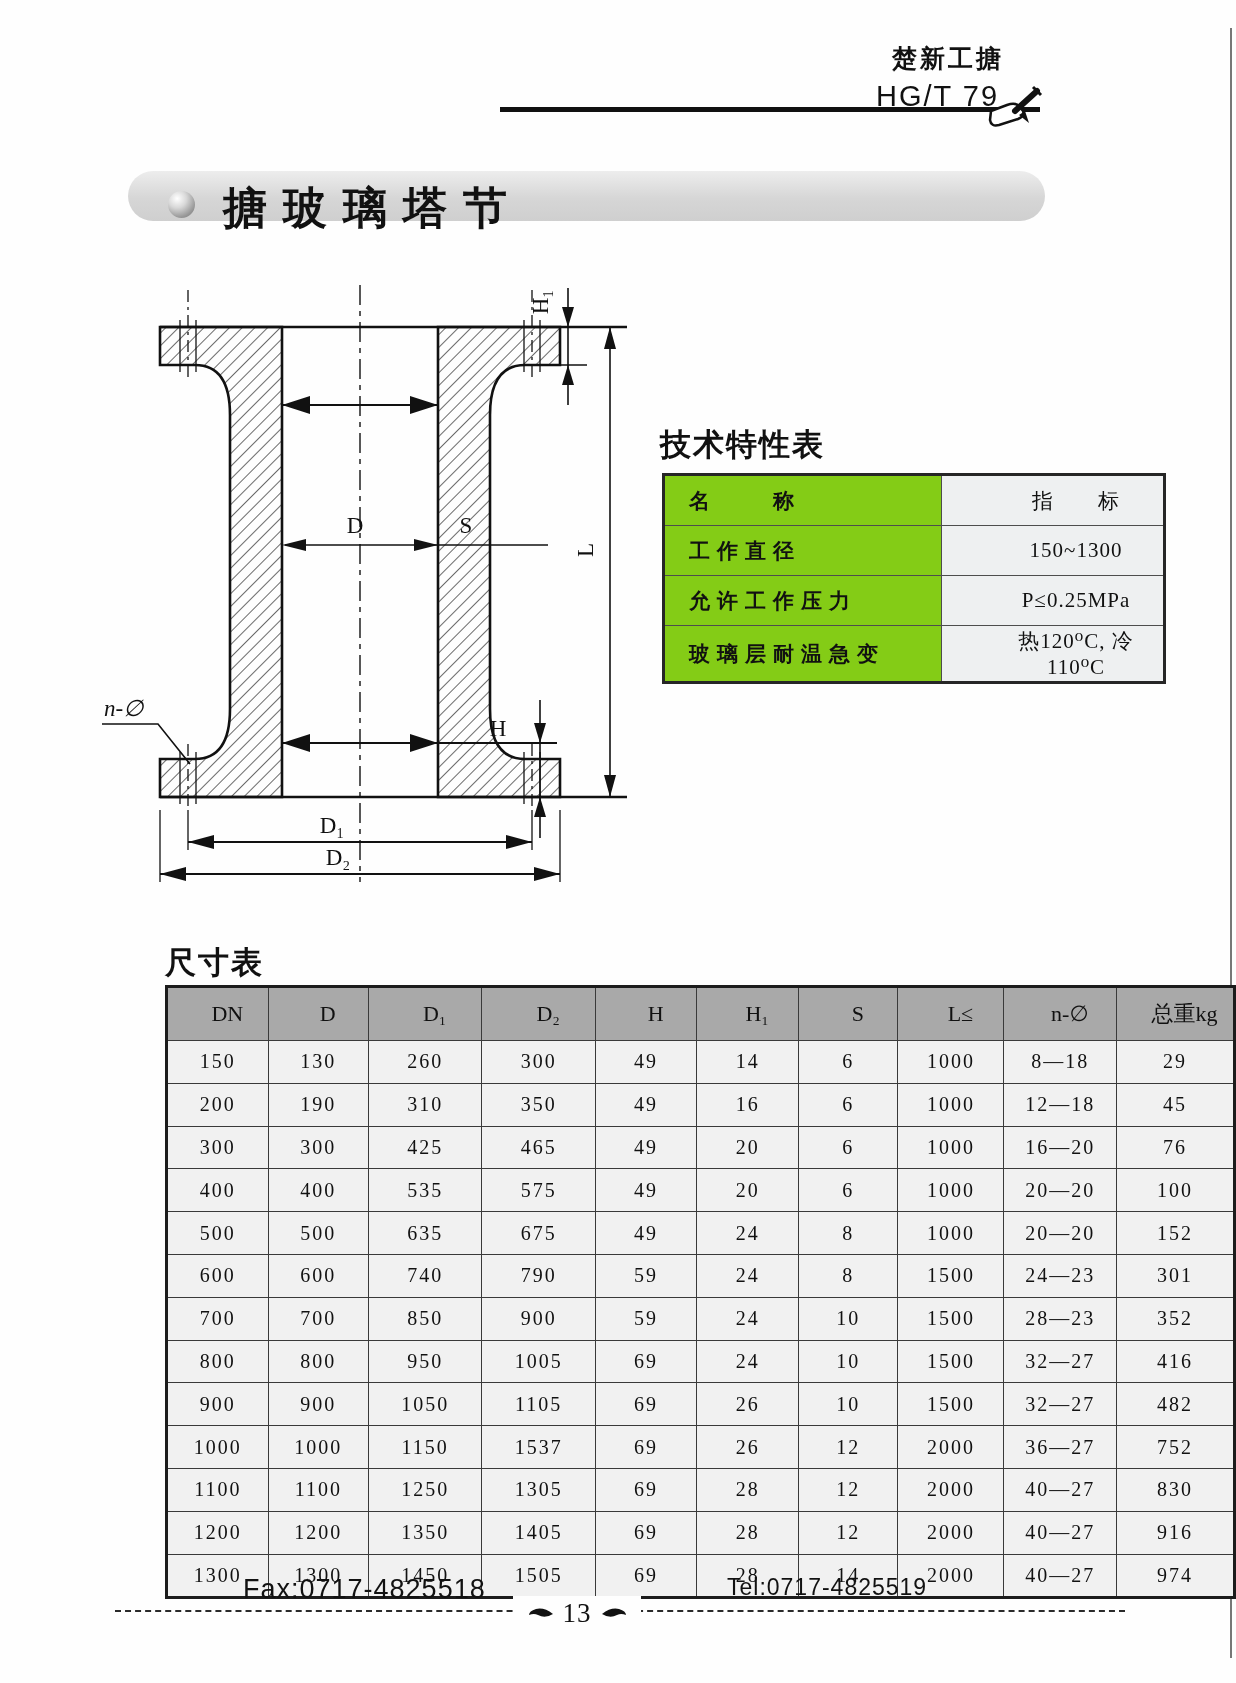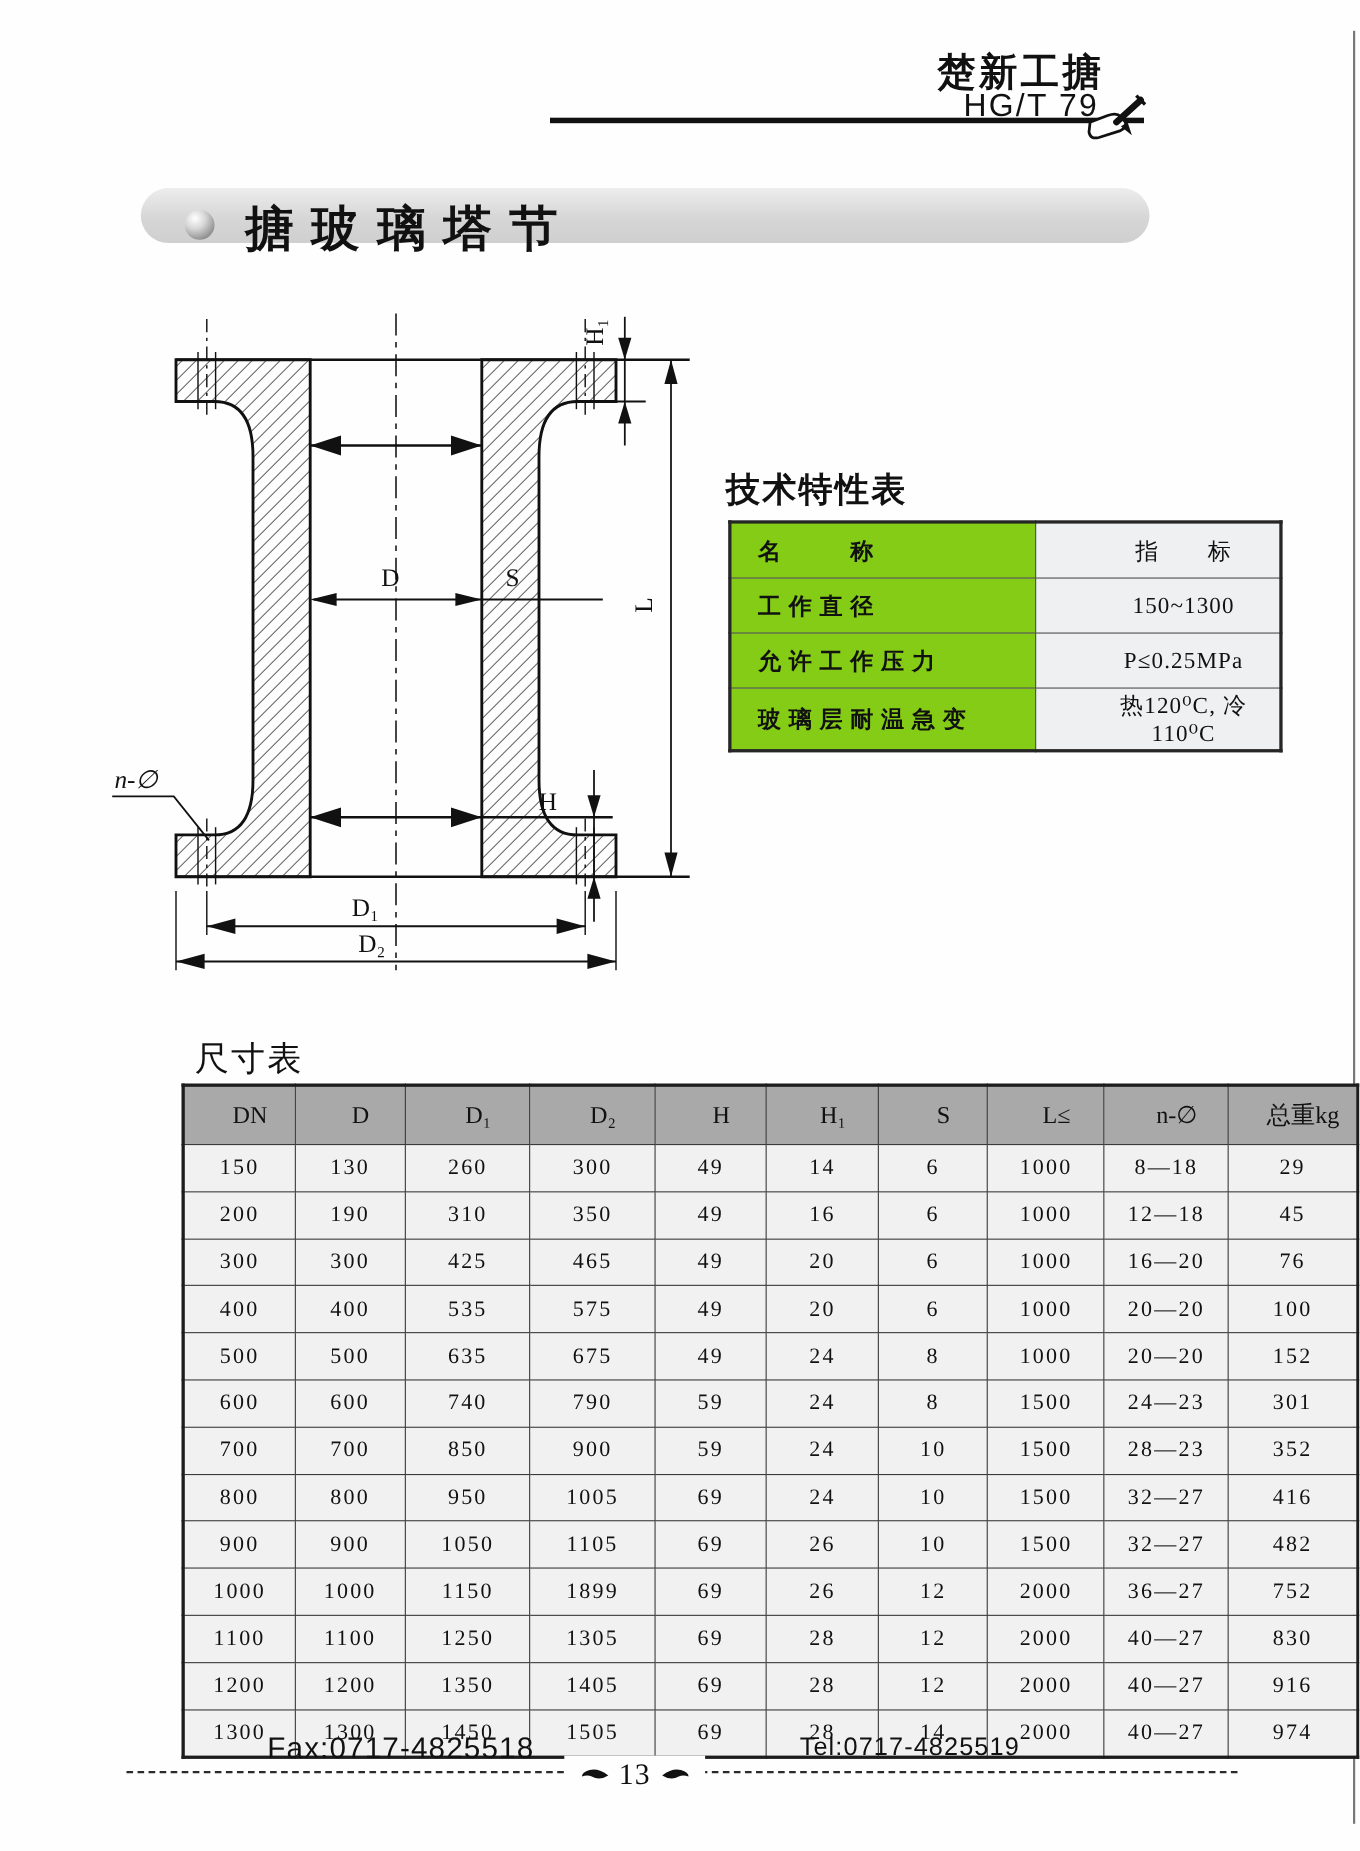--- a/index.html
+++ b/index.html
@@ -1,21 +1,21 @@
 <!DOCTYPE html>
 <html><head>
 <meta charset="utf-8">
 <style>
   html,body{margin:0;padding:0;background:#ffffff;}
   .page{position:relative;width:1236px;height:1683px;background:#fefefe;overflow:hidden;
         font-family:"Liberation Sans","DejaVu Sans",sans-serif;color:#111;}
   .page-right-border{position:absolute;left:1230px;top:28px;width:2px;height:1630px;background:#777;}
 
   
-  .brand{position:absolute;left:852px;top:42px;font-size:35px;font-weight:bold;letter-spacing:3px;}
+  .brand{position:absolute;left:892px;top:42px;font-size:25px;font-weight:bold;letter-spacing:3px;}
   .standard{position:absolute;left:876px;top:80px;font-size:29px;letter-spacing:2px;}
   .header-rule{position:absolute;left:500px;top:107px;width:540px;height:5px;background:#111;}
   .pen-icon{position:absolute;left:985px;top:85px;}
 
   
   .title-bar{position:absolute;left:128px;top:171px;width:917px;height:50px;border-radius:33px;
              background:linear-gradient(#ededed,#d6d6d6 55%,#cfcfcf);}
   .title-sphere{position:absolute;left:40px;top:20px;width:27px;height:27px;border-radius:50%;
              background:radial-gradient(circle at 34% 28%,#ffffff,#d8d8d8 35%,#9a9a9a 70%,#6f6f6f);}
   .title-text{position:absolute;left:95px;top:8px;font-size:44px;font-weight:bold;letter-spacing:16px;
@@ -28,21 +28,21 @@
   
   .tech-title{position:absolute;left:660px;top:424px;font-size:31px;font-weight:bold;letter-spacing:2px;}
   .tech-table{position:absolute;left:662px;top:473px;border-collapse:collapse;table-layout:fixed;}
   .tech-table td{border:1.5px solid #4d4d4d;height:47px;font-size:21px;padding-left:48px;}
   .tech-table tr td:first-child{width:251px;background:#84cc16;padding-left:24px;letter-spacing:7px;font-weight:bold;}
   .tech-table tr td:last-child{width:172px;background:#eef0f1;text-align:center;
       font-family:"Liberation Serif","DejaVu Serif",serif;letter-spacing:1px;}
   .tech-table{border:3px solid #262626;}
 
   
-  .size-title{position:absolute;left:177px;top:942px;font-size:31px;font-weight:normal;letter-spacing:2px;}
+  .size-title{position:absolute;left:165px;top:942px;font-size:31px;font-weight:bold;letter-spacing:2px;}
   .size-table{position:absolute;left:165px;top:985px;border-collapse:collapse;table-layout:fixed;
       font-family:"Liberation Serif","DejaVu Serif",serif;border:3px solid #1c1c1c;}
   .size-table th{background:#a9a9a9;height:50px;font-size:22px;font-weight:normal;border:1.5px solid #3a3a3a;padding-left:20px;}
   .size-table td{background:#f1f1f1;height:39.8px;font-size:20px;letter-spacing:2px;
       text-align:center;border:1.5px solid #3a3a3a;}
   .size-table th:nth-child(1),.size-table td:nth-child(1){width:82px;}
   .size-table th:nth-child(2),.size-table td:nth-child(2){width:82px;}
   .size-table th:nth-child(3),.size-table td:nth-child(3){width:96px;}
   .size-table th:nth-child(4),.size-table td:nth-child(4){width:96px;}
   .size-table th:nth-child(5),.size-table td:nth-child(5){width:84px;}
@@ -325,21 +325,21 @@
           <td>26</td>
           <td>10</td>
           <td>1500</td>
           <td>32—27</td>
           <td>482</td>
         </tr>
         <tr>
           <td>1000</td>
           <td>1000</td>
           <td>1150</td>
-          <td>1899</td>
+          <td>1537</td>
           <td>69</td>
           <td>26</td>
           <td>12</td>
           <td>2000</td>
           <td>36—27</td>
           <td>752</td>
         </tr>
         <tr>
           <td>1100</td>
           <td>1100</td>

